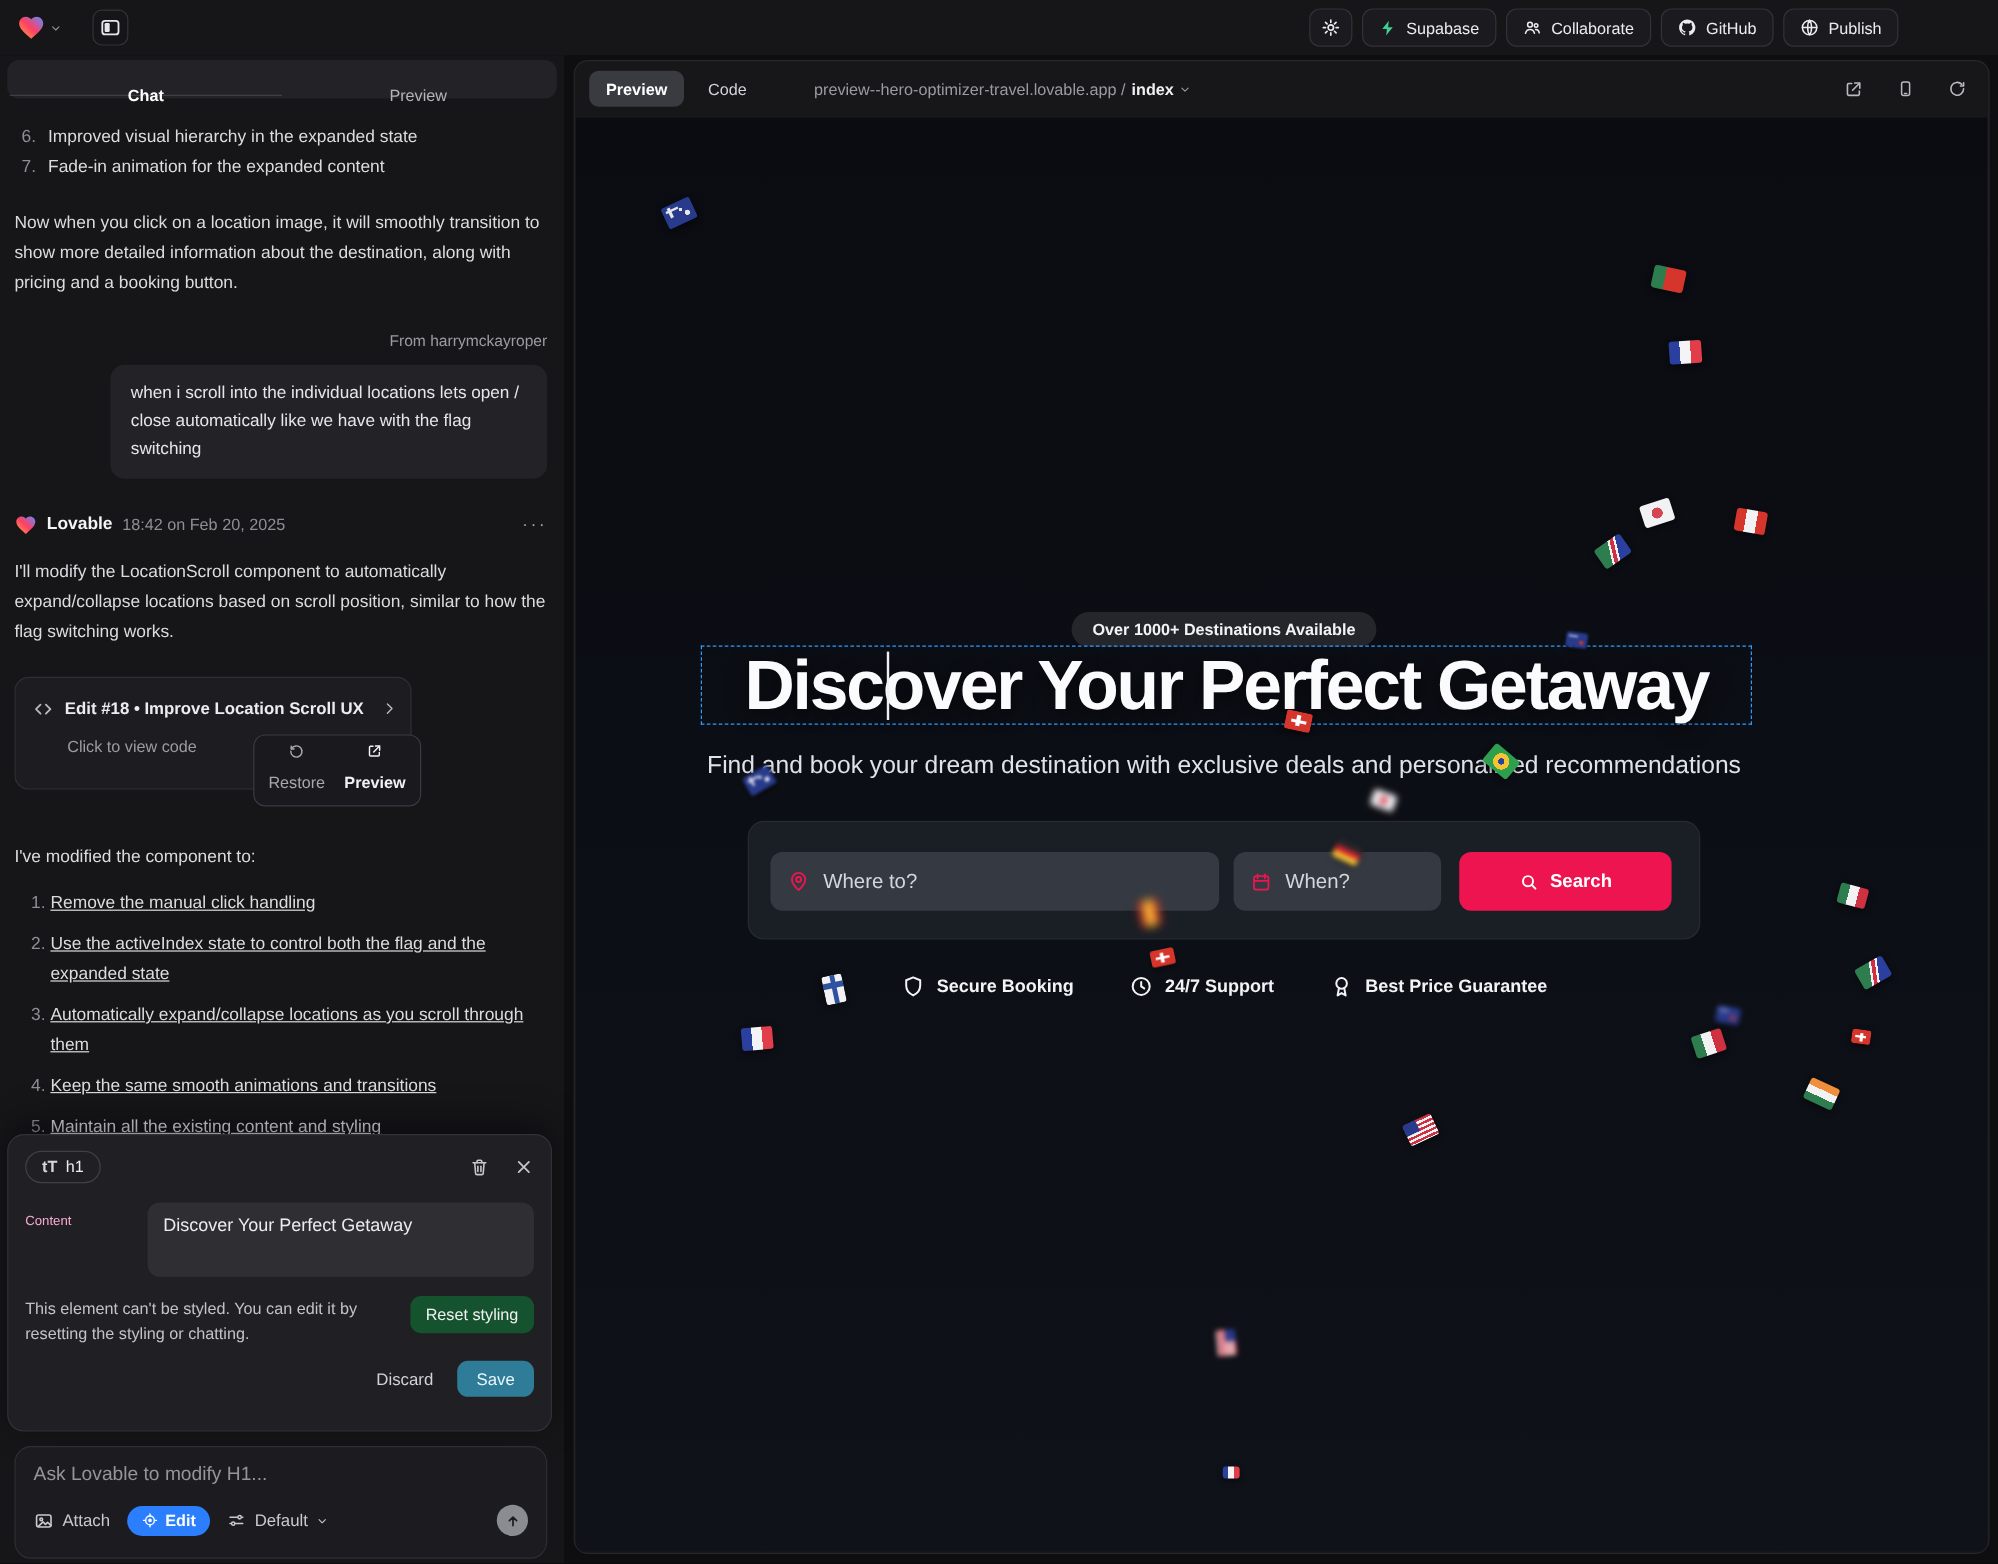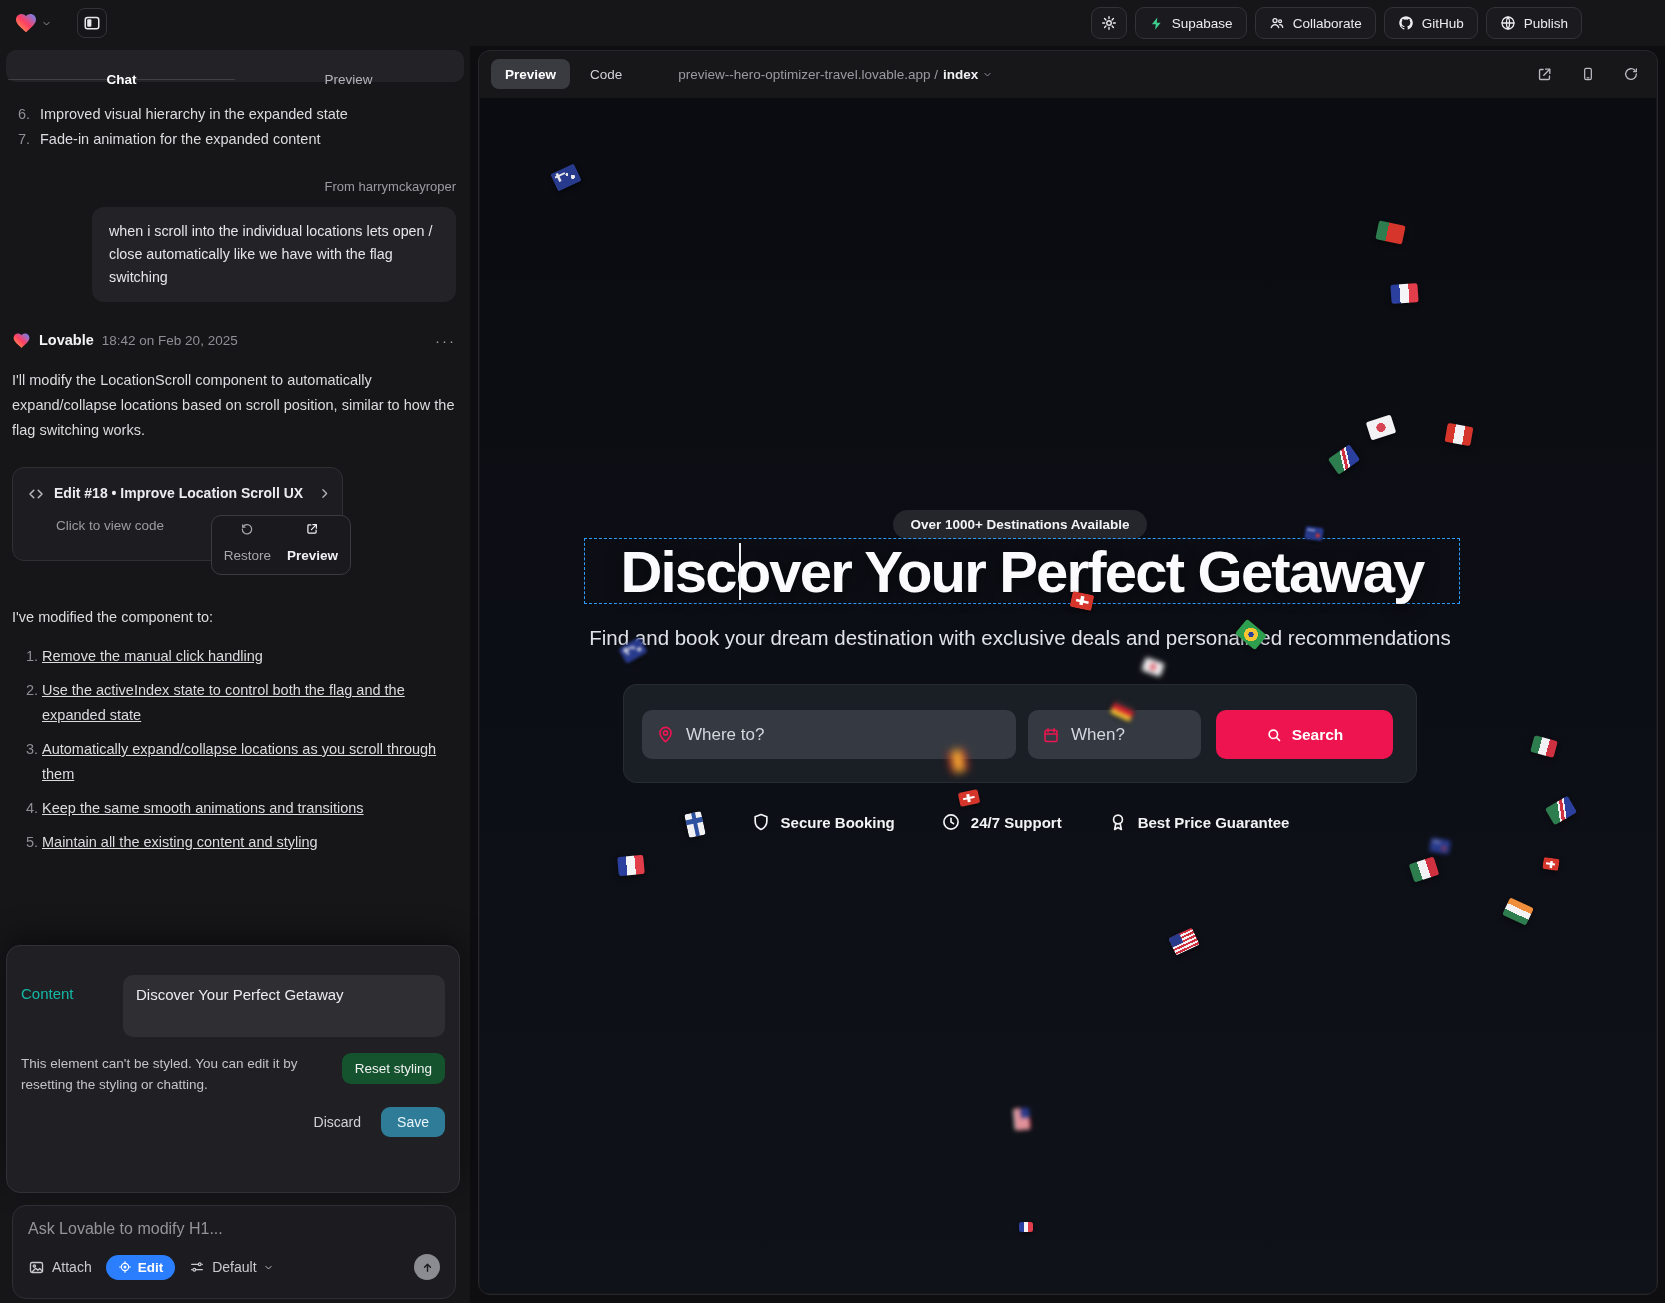--- a/index.html
+++ b/index.html
@@ -57,21 +57,21 @@
   
   .editor{position:absolute;left:6px;right:10px;top:899px;height:248px;background:#202024;
           border:1px solid #313137;border-radius:14px;box-shadow:0 -8px 30px rgba(0,0,0,.45);padding:13px 14px;}
   .ed-head{display:flex;align-items:center;}
   .tag-pill{display:flex;align-items:center;gap:7px;border:1px solid #3f3f46;border-radius:999px;
             padding:5px 13px;font-size:13.5px;color:#ececef;}
   .tt{font-weight:bold;color:#d6d6da;}
   .ed-icons{margin-left:auto;display:flex;align-items:center;gap:20px;color:#c6c6cb;}
   .ed-icons span{cursor:pointer;}
   .ed-content{display:flex;margin-top:16px;gap:14px;}
-  .ed-label{width:88px;font-size:15px;color:#14b8a6;padding-top:10px;}
+  .ed-label{width:88px;font-size:11px;color:#f9a8d4;padding-top:10px;}
   .ed-textarea{flex:1;height:62px;background:#2e2e33;border:none;border-radius:10px;resize:none;
                padding:11px 13px;font-size:15px;color:#ececef;font-family:"Liberation Sans",sans-serif;outline:none;}
   .ed-note-row{display:flex;margin-top:16px;align-items:flex-start;}
   .ed-note{width:322px;font-size:13.5px;line-height:21px;color:#c2c2c8;}
   .reset-btn{margin-left:auto;background:#14532d;border-radius:9px;padding:8px 13px;font-size:13.5px;
              color:#f1f1f3;cursor:pointer;white-space:nowrap;}
   .ed-actions{display:flex;justify-content:flex-end;align-items:center;gap:20px;margin-top:12px;}
   .discard{font-size:14px;color:#d2d2d7;cursor:pointer;}
   .save-btn{background:#2f7c98;border-radius:9px;padding:7px 16px;font-size:14px;color:#eaf6fb;cursor:pointer;}
 
@@ -219,20 +219,21 @@
         <div class="mini-row">
           <span class="num">6.</span>
           <span>Improved visual hierarchy in the expanded state</span>
         </div>
         <div class="mini-row">
           <span class="num">7.</span>
           <span>Fade-in animation for the expanded content</span>
         </div>
       </div>
 
+      <div class="para">Now when you click on a location image, it will smoothly transition to show more detailed information about the destination, along with pricing and a booking button.</div>
       <div class="from-label">From harrymckayroper</div>
       <div class="bubble">when i scroll into the individual locations lets open / close automatically like we have with the flag switching</div>
 
       <div class="lov-row">
         <span>
           <svg width="19" height="19" viewBox="0 0 24 24">
               <path fill="url(#hg)" d="M12 21.35l-1.45-1.32C5.4 15.36 2 12.28 2 8.5 2 5.42 4.42 3 7.5 3c1.74 0 3.41.81 4.5 2.09C13.09 3.81 14.76 3 16.5 3 19.58 3 22 5.42 22 8.5c0 3.78-3.4 6.86-8.55 11.54L12 21.35z"></path>
             </svg>
         </span>
         <span class="lov-name">Lovable</span>
@@ -285,20 +286,41 @@
       <ol class="steps">
         <li>Remove the manual click handling</li>
         <li>Use the activeIndex state to control both the flag and the expanded state</li>
         <li>Automatically expand/collapse locations as you scroll through them</li>
         <li>Keep the same smooth animations and transitions</li>
         <li>Maintain all the existing content and styling</li>
       </ol>
     </div>
 
     <div class="editor">
+      <div class="ed-head">
+        <div class="tag-pill">
+          <span class="tt">tT</span>
+          <span>h1</span>
+        </div>
+        <div class="ed-icons">
+          <span>
+            <svg width="17" height="17" viewBox="0 0 24 24" fill="none" stroke="currentColor" stroke-width="1.9" stroke-linecap="round" stroke-linejoin="round">
+                <path d="M4.5 7h15"></path>
+                <path d="M9.2 7V5.4A1.4 1.4 0 0 1 10.6 4h2.8a1.4 1.4 0 0 1 1.4 1.4V7"></path>
+                <path d="M6.5 7l1 12.3A1.7 1.7 0 0 0 9.2 21h5.6a1.7 1.7 0 0 0 1.7-1.7L17.5 7"></path>
+                <path d="M10.2 11.2v6M13.8 11.2v6"></path>
+              </svg>
+          </span>
+          <span>
+            <svg width="17" height="17" viewBox="0 0 24 24" fill="none" stroke="currentColor" stroke-width="2.1" stroke-linecap="round">
+                <path d="M6 6l12 12M18 6L6 18"></path>
+              </svg>
+          </span>
+        </div>
+      </div>
       <div class="ed-content">
         <div class="ed-label">Content</div>
         <textarea class="ed-textarea" style="">Discover Your Perfect Getaway</textarea>
       </div>
       <div class="ed-note-row">
         <div class="ed-note">This element can't be styled. You can edit it by resetting the styling or chatting.</div>
         <div class="reset-btn">Reset styling</div>
       </div>
       <div class="ed-actions">
         <span class="discard">Discard</span>

